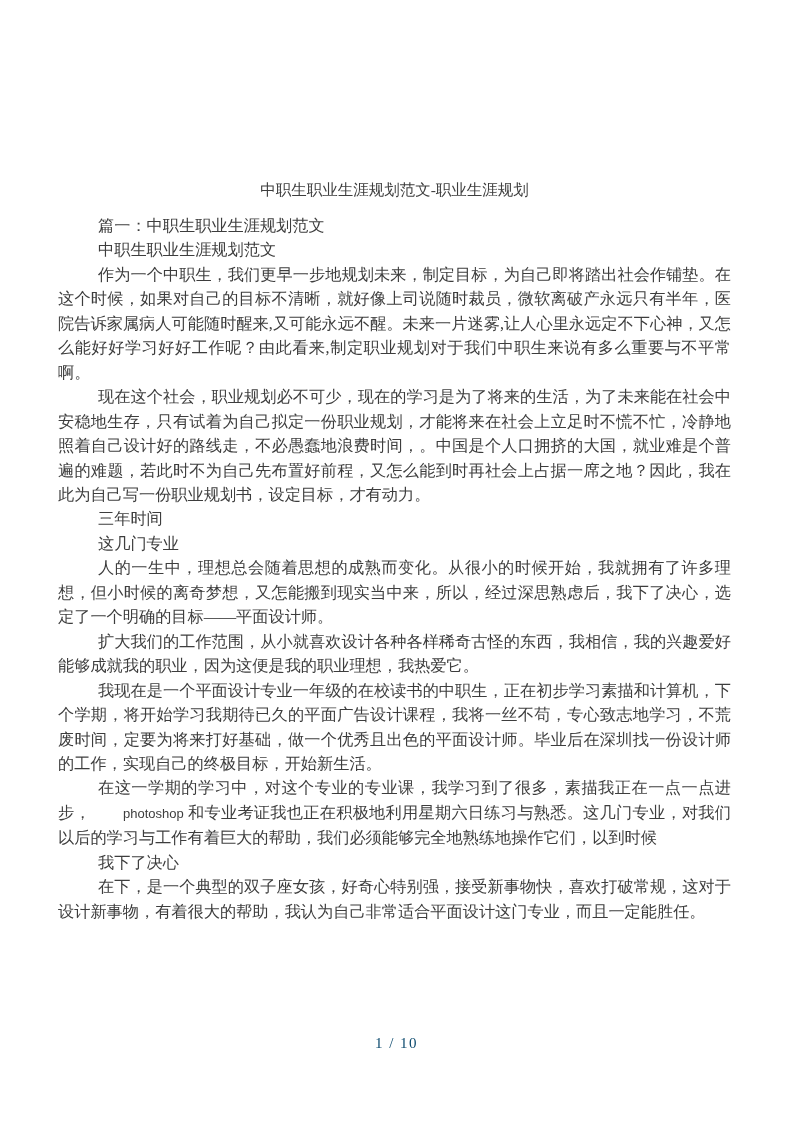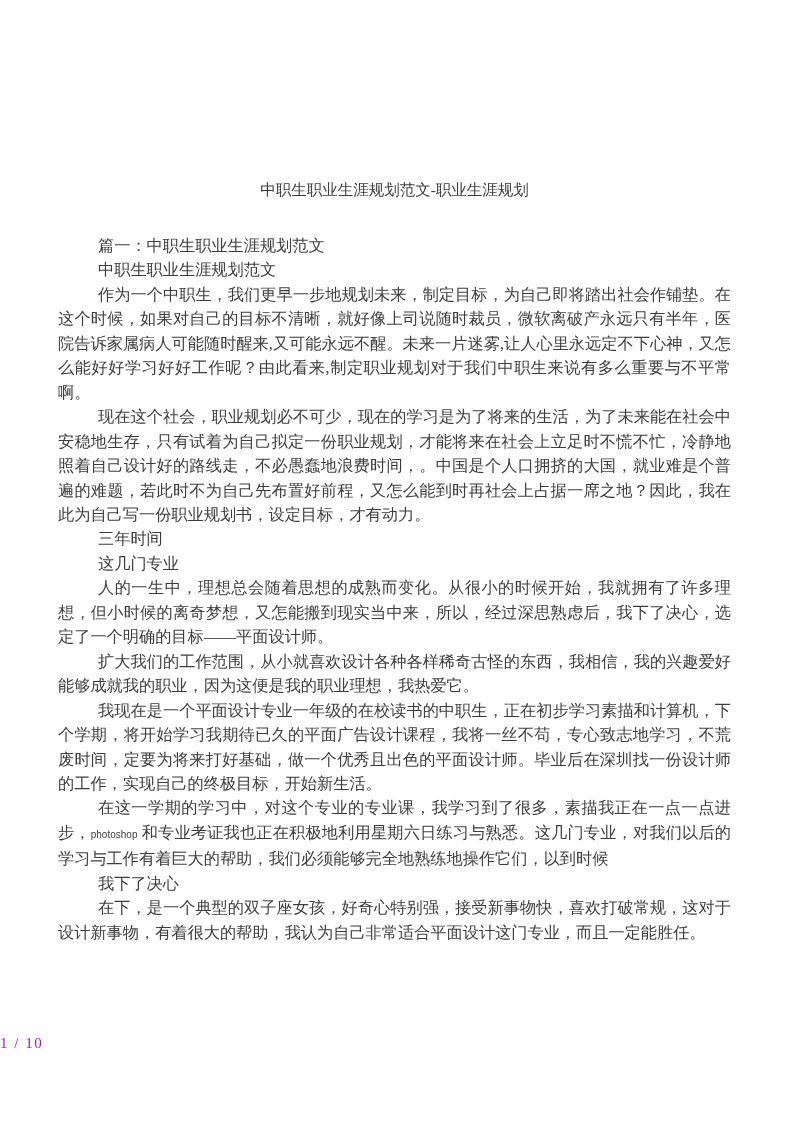--- a/index.html
+++ b/index.html
@@ -16,47 +16,49 @@
     font-family: "Liberation Serif", serif;
     color: #3d3d3d;
   }
   .content {
     position: absolute;
     left: 58px;
     top: 178px;
     width: 673px;
   }
   .doc-title {
-    margin: 0 0 33px 0;
+    margin: 0 0 13px 0;
     font-size: 15.5px;
     font-weight: normal;
     line-height: 23px;
     text-align: center;
     color: #3d3d3d;
   }
   .para {
     margin: 0;
     font-size: 16.2px;
     line-height: 24.45px;
     text-align: justify;
     text-indent: 40px;
     word-break: break-all;
   }
   .latin {
     font-family: "Liberation Sans", sans-serif;
-    font-size: 10px;
+    font-size: 13px;
+    margin-left: 32px;
   }
   .footer {
     position: absolute;
     left: 0;
     right: 0;
     top: 1035px;
+    text-align: center;
     font-size: 15px;
     letter-spacing: 1.5px;
-    color: #a21caf;
+    color: #0c4a6e;
   }
 </style>
 </head>
 <body>
 
 <div class="page">
   <div class="content">
     <h1 class="doc-title">中职生职业生涯规划范文-职业生涯规划</h1>
 
     <p class="para">篇一：中职生职业生涯规划范文</p>

